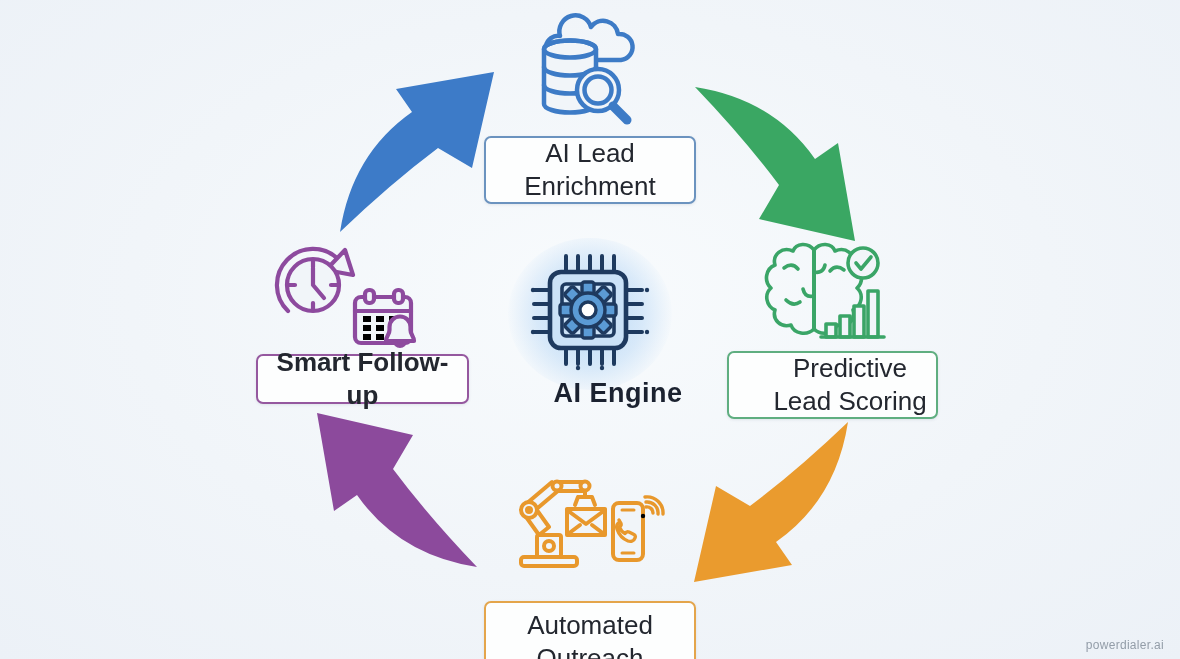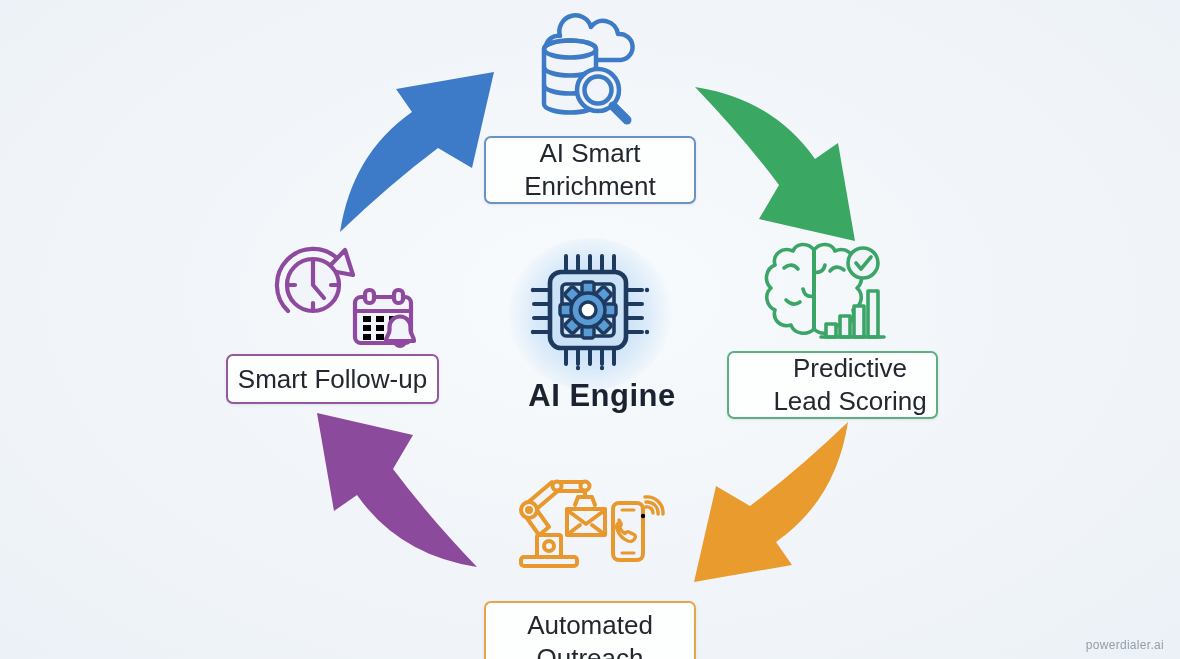--- a/index.html
+++ b/index.html
@@ -12,28 +12,28 @@
   .abs { position:absolute; }
   .node-box {
     position:absolute; display:flex; align-items:center; justify-content:center;
     background:#fdfefe; border:2px solid #888; border-radius:7px;
     text-align:center; color:#23272f; font-size:26px; line-height:1.26;
     box-shadow:0 1px 3px rgba(40,60,90,.10); padding:2px 8px;
   }
   .box-top    { left:484px; top:136px; width:212px; height:68px; }
   .box-right  { left:727px; top:351px; width:211px; height:68px;padding-left:43px; }
   .box-bottom { left:484px; top:601px; width:212px; height:82px; }
-  .box-left   { left:226px; top:354px; width:213px; height:50px; }
+  .box-left   { left:256px; top:354px; width:213px; height:50px;font-weight:bold; }
   .center-glow {
     left:508px; top:238px; width:164px; height:152px; border-radius:50%;
     background: radial-gradient(circle, rgba(150,198,243,.65) 0%, rgba(165,205,244,.38) 48%, rgba(190,218,246,.18) 66%, rgba(200,225,248,0) 75%);
   }
   .center-label {
-    left:472px; top:378px; width:260px; text-align:center;
-    font-size:31px; font-weight:bold; color:#1b2230; letter-spacing:.5px;
+    left:488px; top:378px; width:260px; text-align:center;
+    font-size:27px; font-weight:bold; color:#1b2230; letter-spacing:.5px;
   }
   .watermark {
     right:16px; bottom:7px; font-size:12px; color:#939da8; letter-spacing:.3px;
   }
   svg { display:block; overflow:visible; }
 </style>
 </head>
 <body>
 
 <div class="canvas">
@@ -186,21 +186,21 @@
         </g>
         <circle r="17" fill="#5b9bd5"></circle>
         <circle r="8" fill="#ffffff"></circle>
       </g>
     </g>
   </svg>
 
   <div class="abs center-label">AI Engine</div>
 
   <div class="node-box box-top" style="border-color: rgb(107, 147, 191);">
-    <span>AI Smart Enrichment</span>
+    <span>AI Lead Enrichment</span>
   </div>
 
   <div class="node-box box-right" style="border-color: rgb(95, 174, 128);">
     <span>Predictive Lead Scoring</span>
   </div>
 
   <div class="node-box box-bottom" style="border-color: rgb(228, 165, 75);">
     <span>Automated Outreach</span>
   </div>
 

